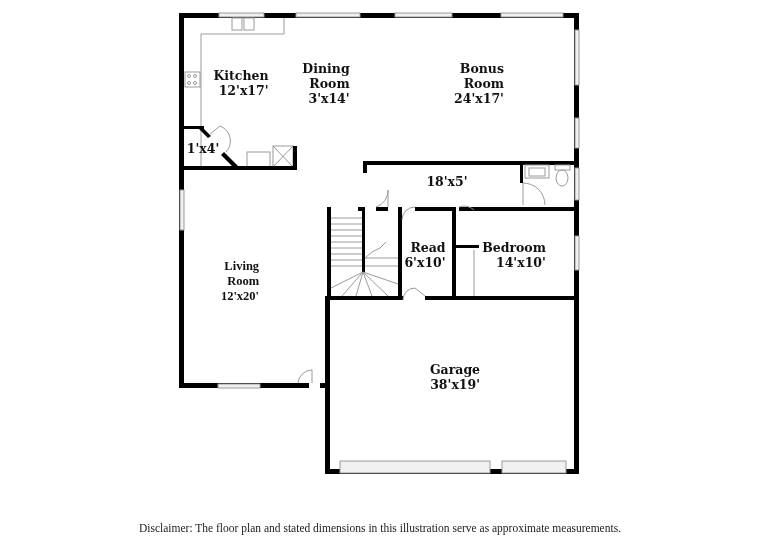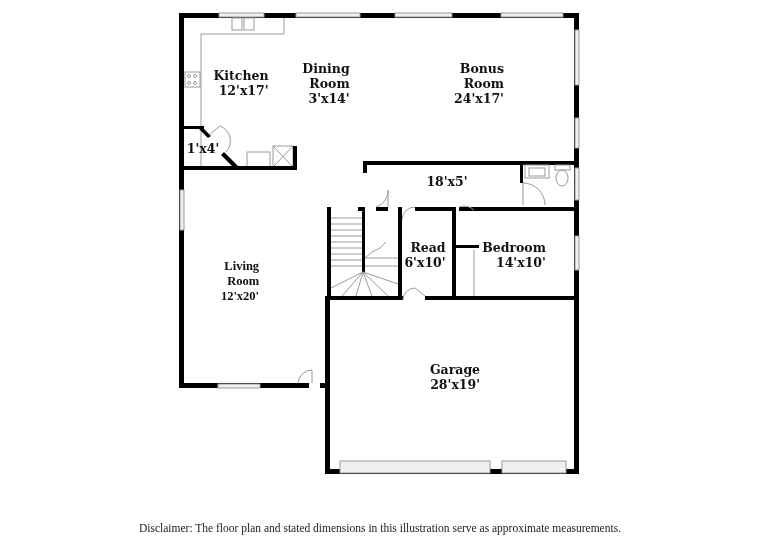--- a/index.html
+++ b/index.html
@@ -175,18 +175,18 @@
 </div>
 
 <div class="label" style="left:240px; top:259px;font-family:Liberation Serif, serif;">
   <div>Living</div>
   <div>Room</div>
   <div>12'x20'</div>
 </div>
 
 <div class="label" style="left:455px; top:362px;">
   <div>Garage</div>
-  <div>28'x19'</div>
+  <div>38'x19'</div>
 </div>
 
 <div class="disclaimer">
   <div>Disclaimer: The floor plan and stated dimensions in this illustration serve as approximate measurements.</div>
 </div>
 
 </body></html>

